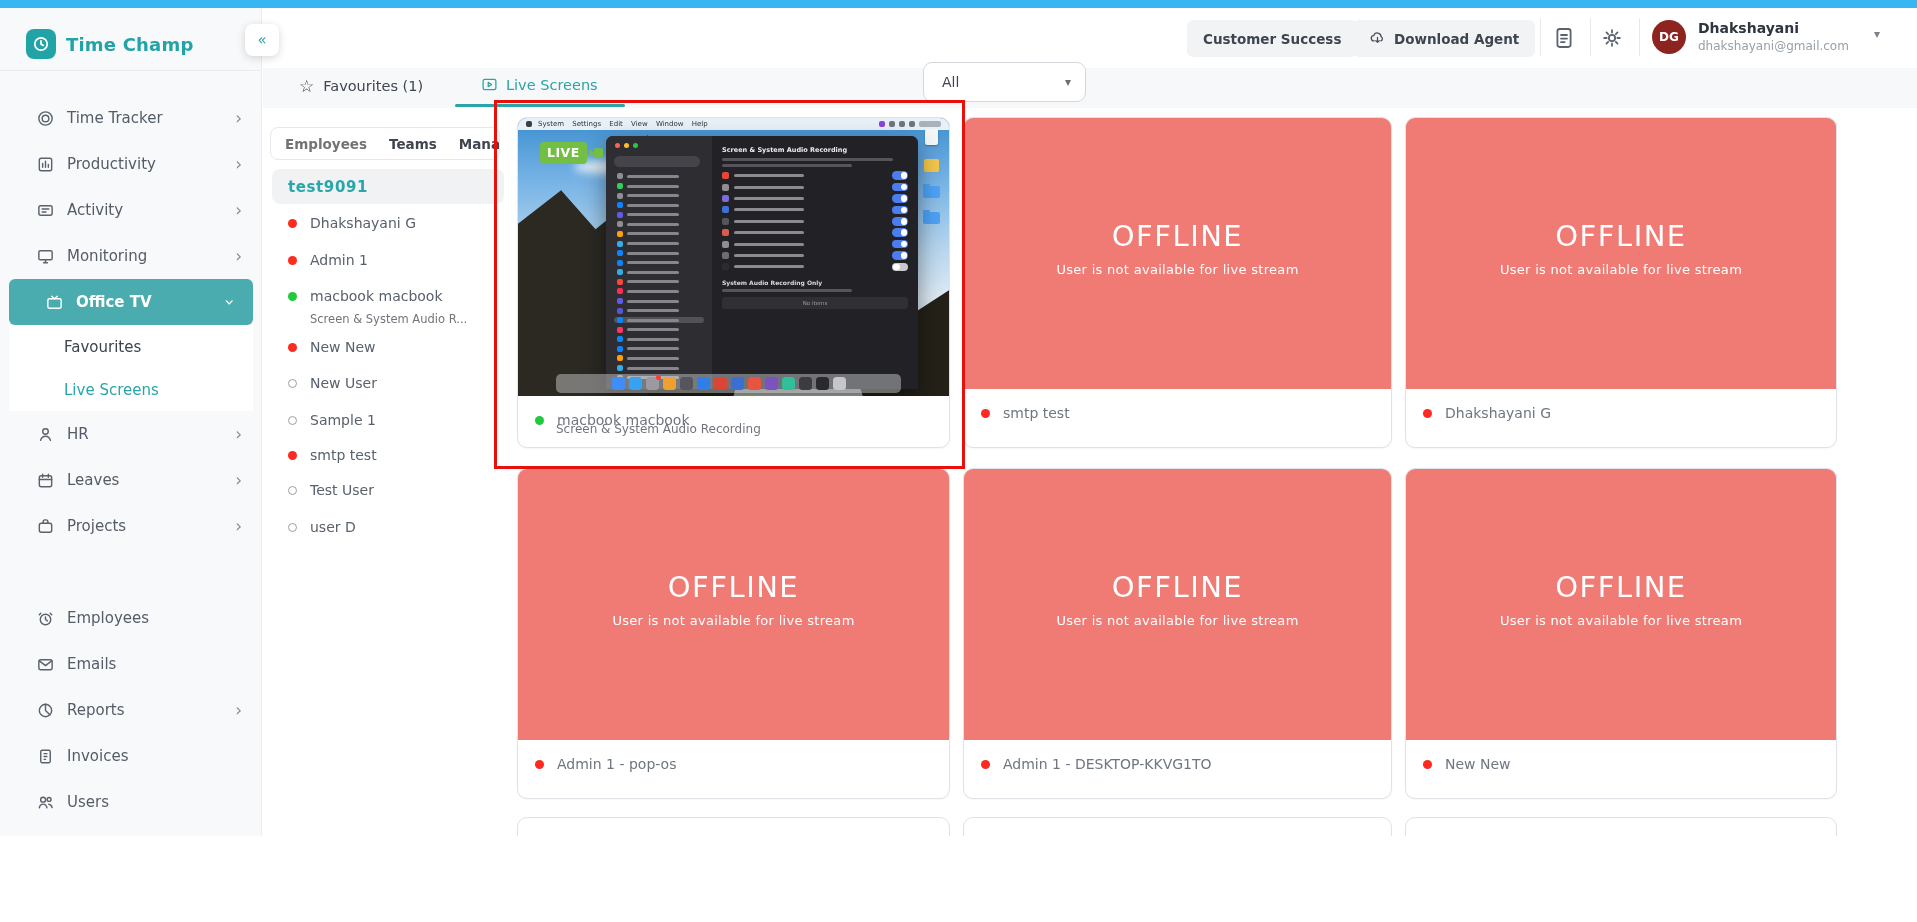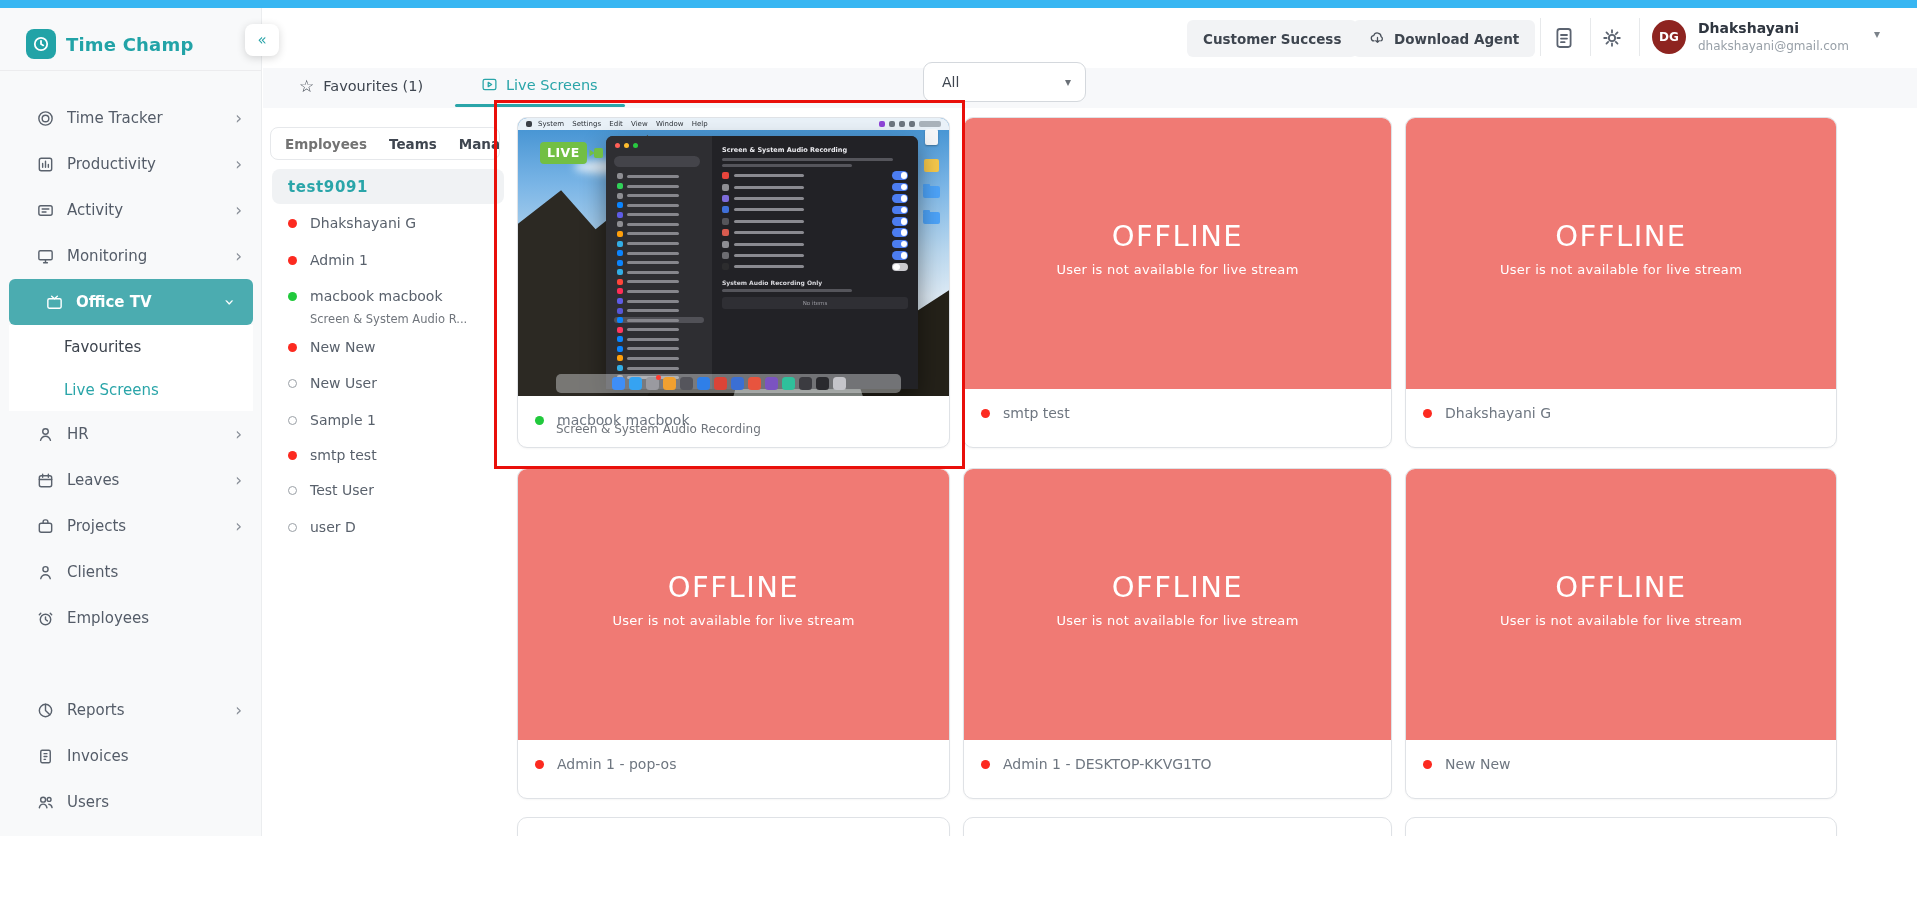--- a/index.html
+++ b/index.html
@@ -242,33 +242,33 @@
         <span class="chev">›</span>
     </div>
     <div class="nav-item" style="top:495px">
       <svg class="nicon" viewBox="0 0 20 20">
           <rect x="3.5" y="6.5" width="13" height="9.5" rx="2"></rect>
           <path d="M7.5 6.5V5a2 2 0 012-2h1a2 2 0 012 2v1.5"></path>
         </svg>
       <span class="lbl">Projects</span>
         <span class="chev">›</span>
     </div>
-    <div class="nav-item" style="top:541px">
-      <svg class="nicon" viewBox="0 0 20 20">
-          <circle cx="10" cy="6.5" r="2.7"></circle>
-          <path d="M5 16.5c.7-2.8 2.5-4.2 5-4.2s4.3 1.4 5 4.2"></path>
-        </svg>
-      <span class="lbl">Clients</span>
-    </div>
     <div class="nav-item" style="top:587px">
       <svg class="nicon" viewBox="0 0 20 20">
           <circle cx="10" cy="11" r="5.5"></circle>
           <path d="M10 8.5V11l2 1.5M5 4.5L3.5 6M15 4.5L16.5 6"></path>
         </svg>
       <span class="lbl">Employees</span>
+    </div>
+    <div class="nav-item" style="top:633px">
+      <svg class="nicon" viewBox="0 0 20 20">
+          <rect x="3" y="5" width="14" height="10.5" rx="2"></rect>
+          <path d="M3.5 6.2l6.5 5 6.5-5"></path>
+        </svg>
+      <span class="lbl">Emails</span>
     </div>
     <div class="nav-item" style="top:679px">
       <svg class="nicon" viewBox="0 0 20 20">
           <circle cx="10" cy="10" r="6.5"></circle>
           <path d="M10 3.5V10l4.6 4.6"></path>
         </svg>
       <span class="lbl">Reports</span>
         <span class="chev">›</span>
     </div>
     <div class="nav-item" style="top:725px">

